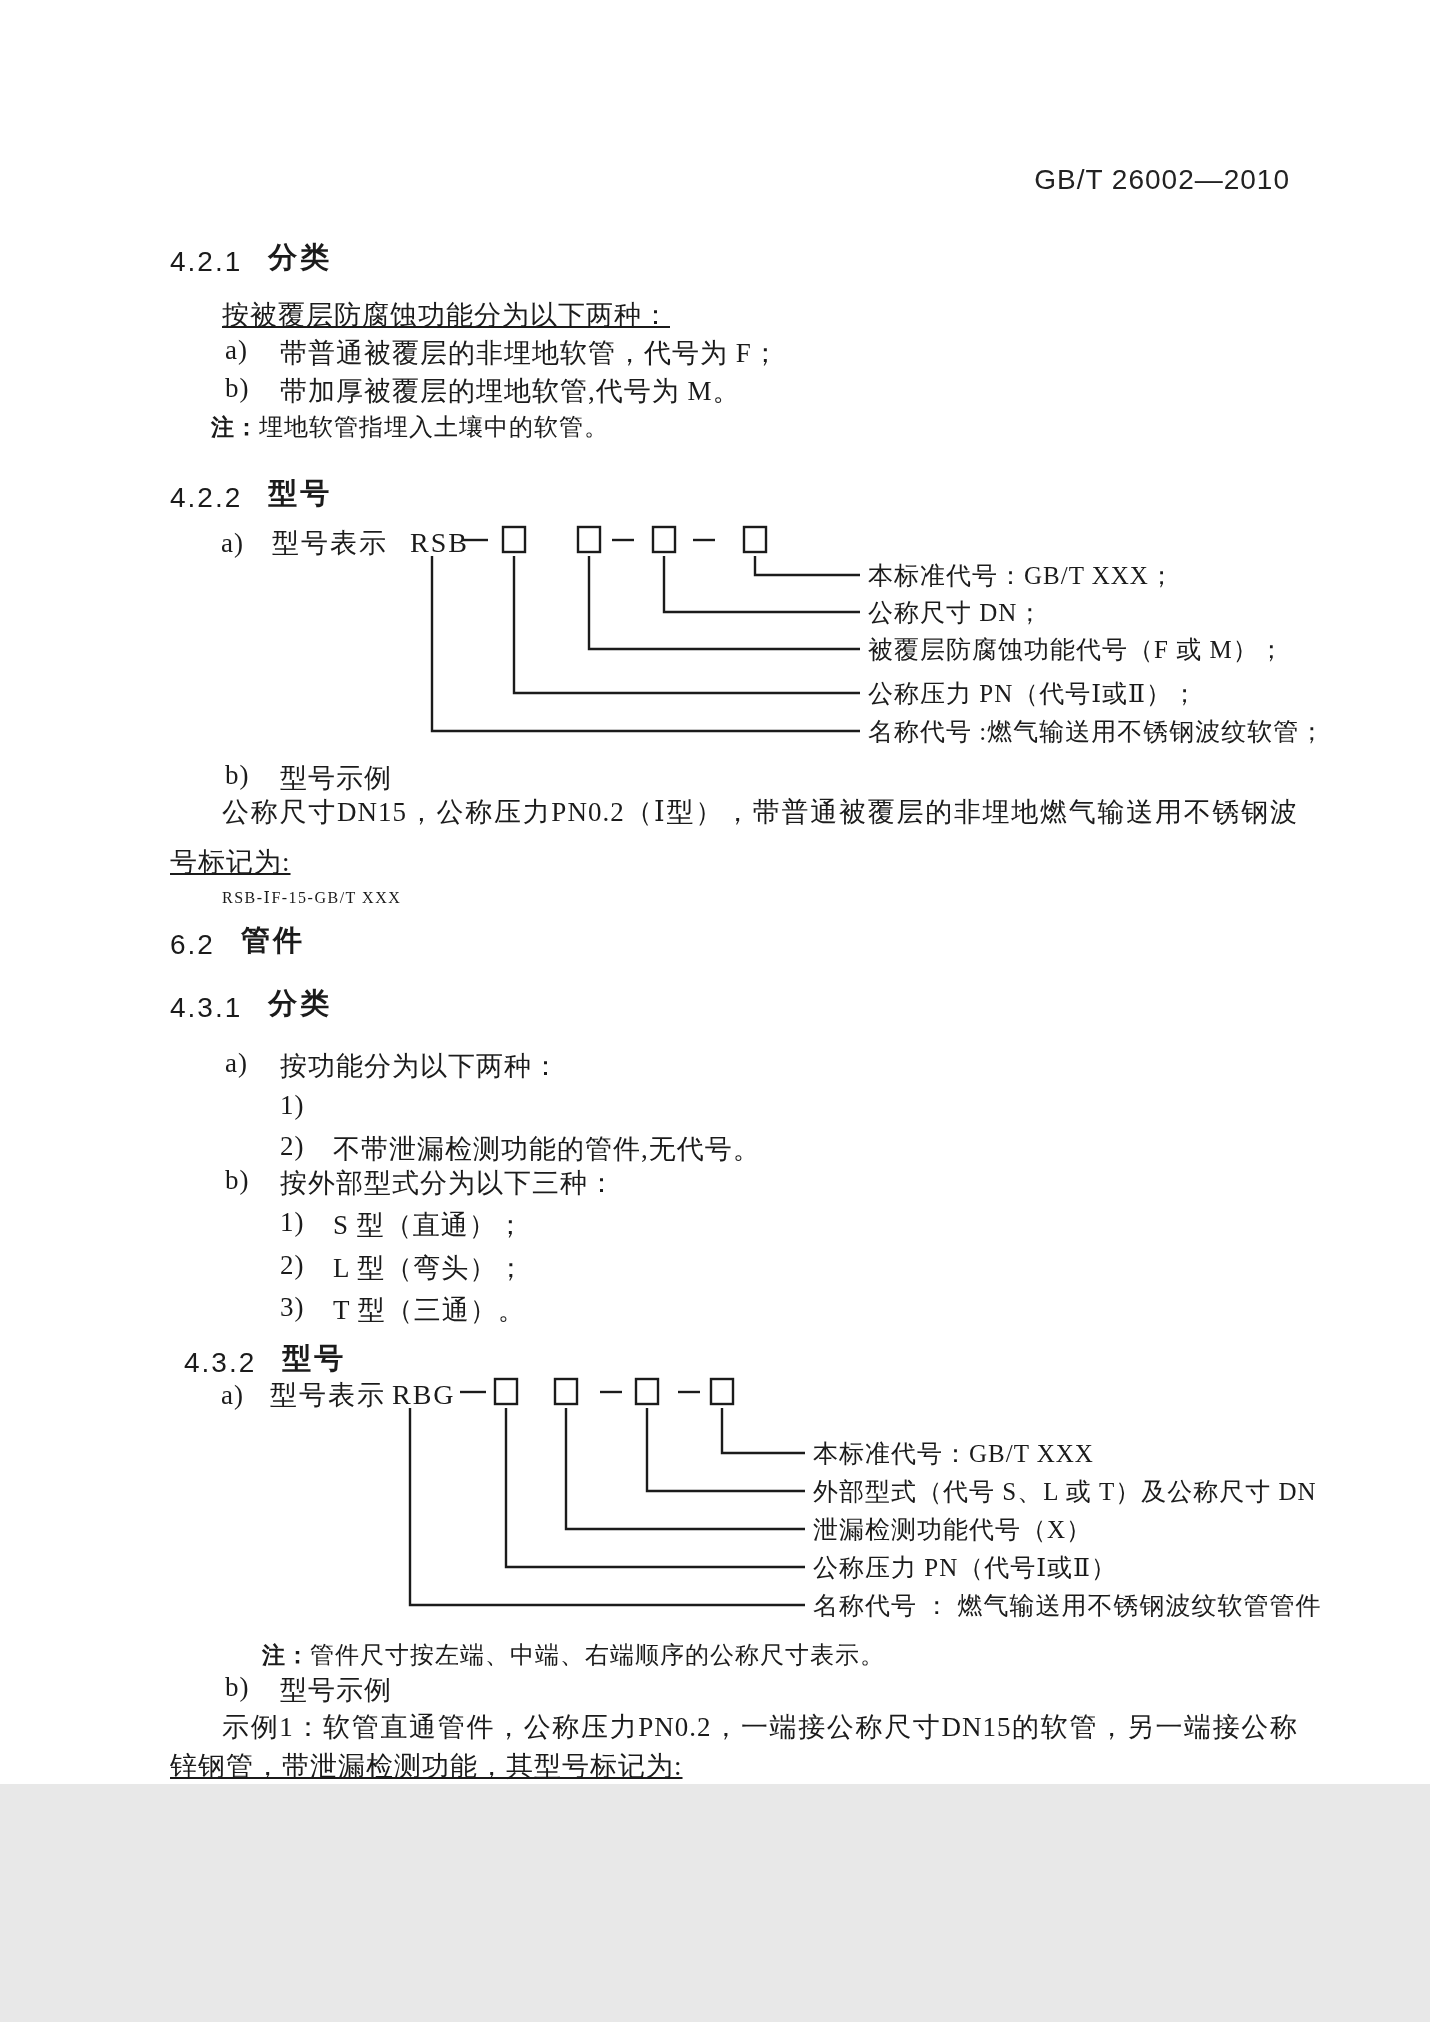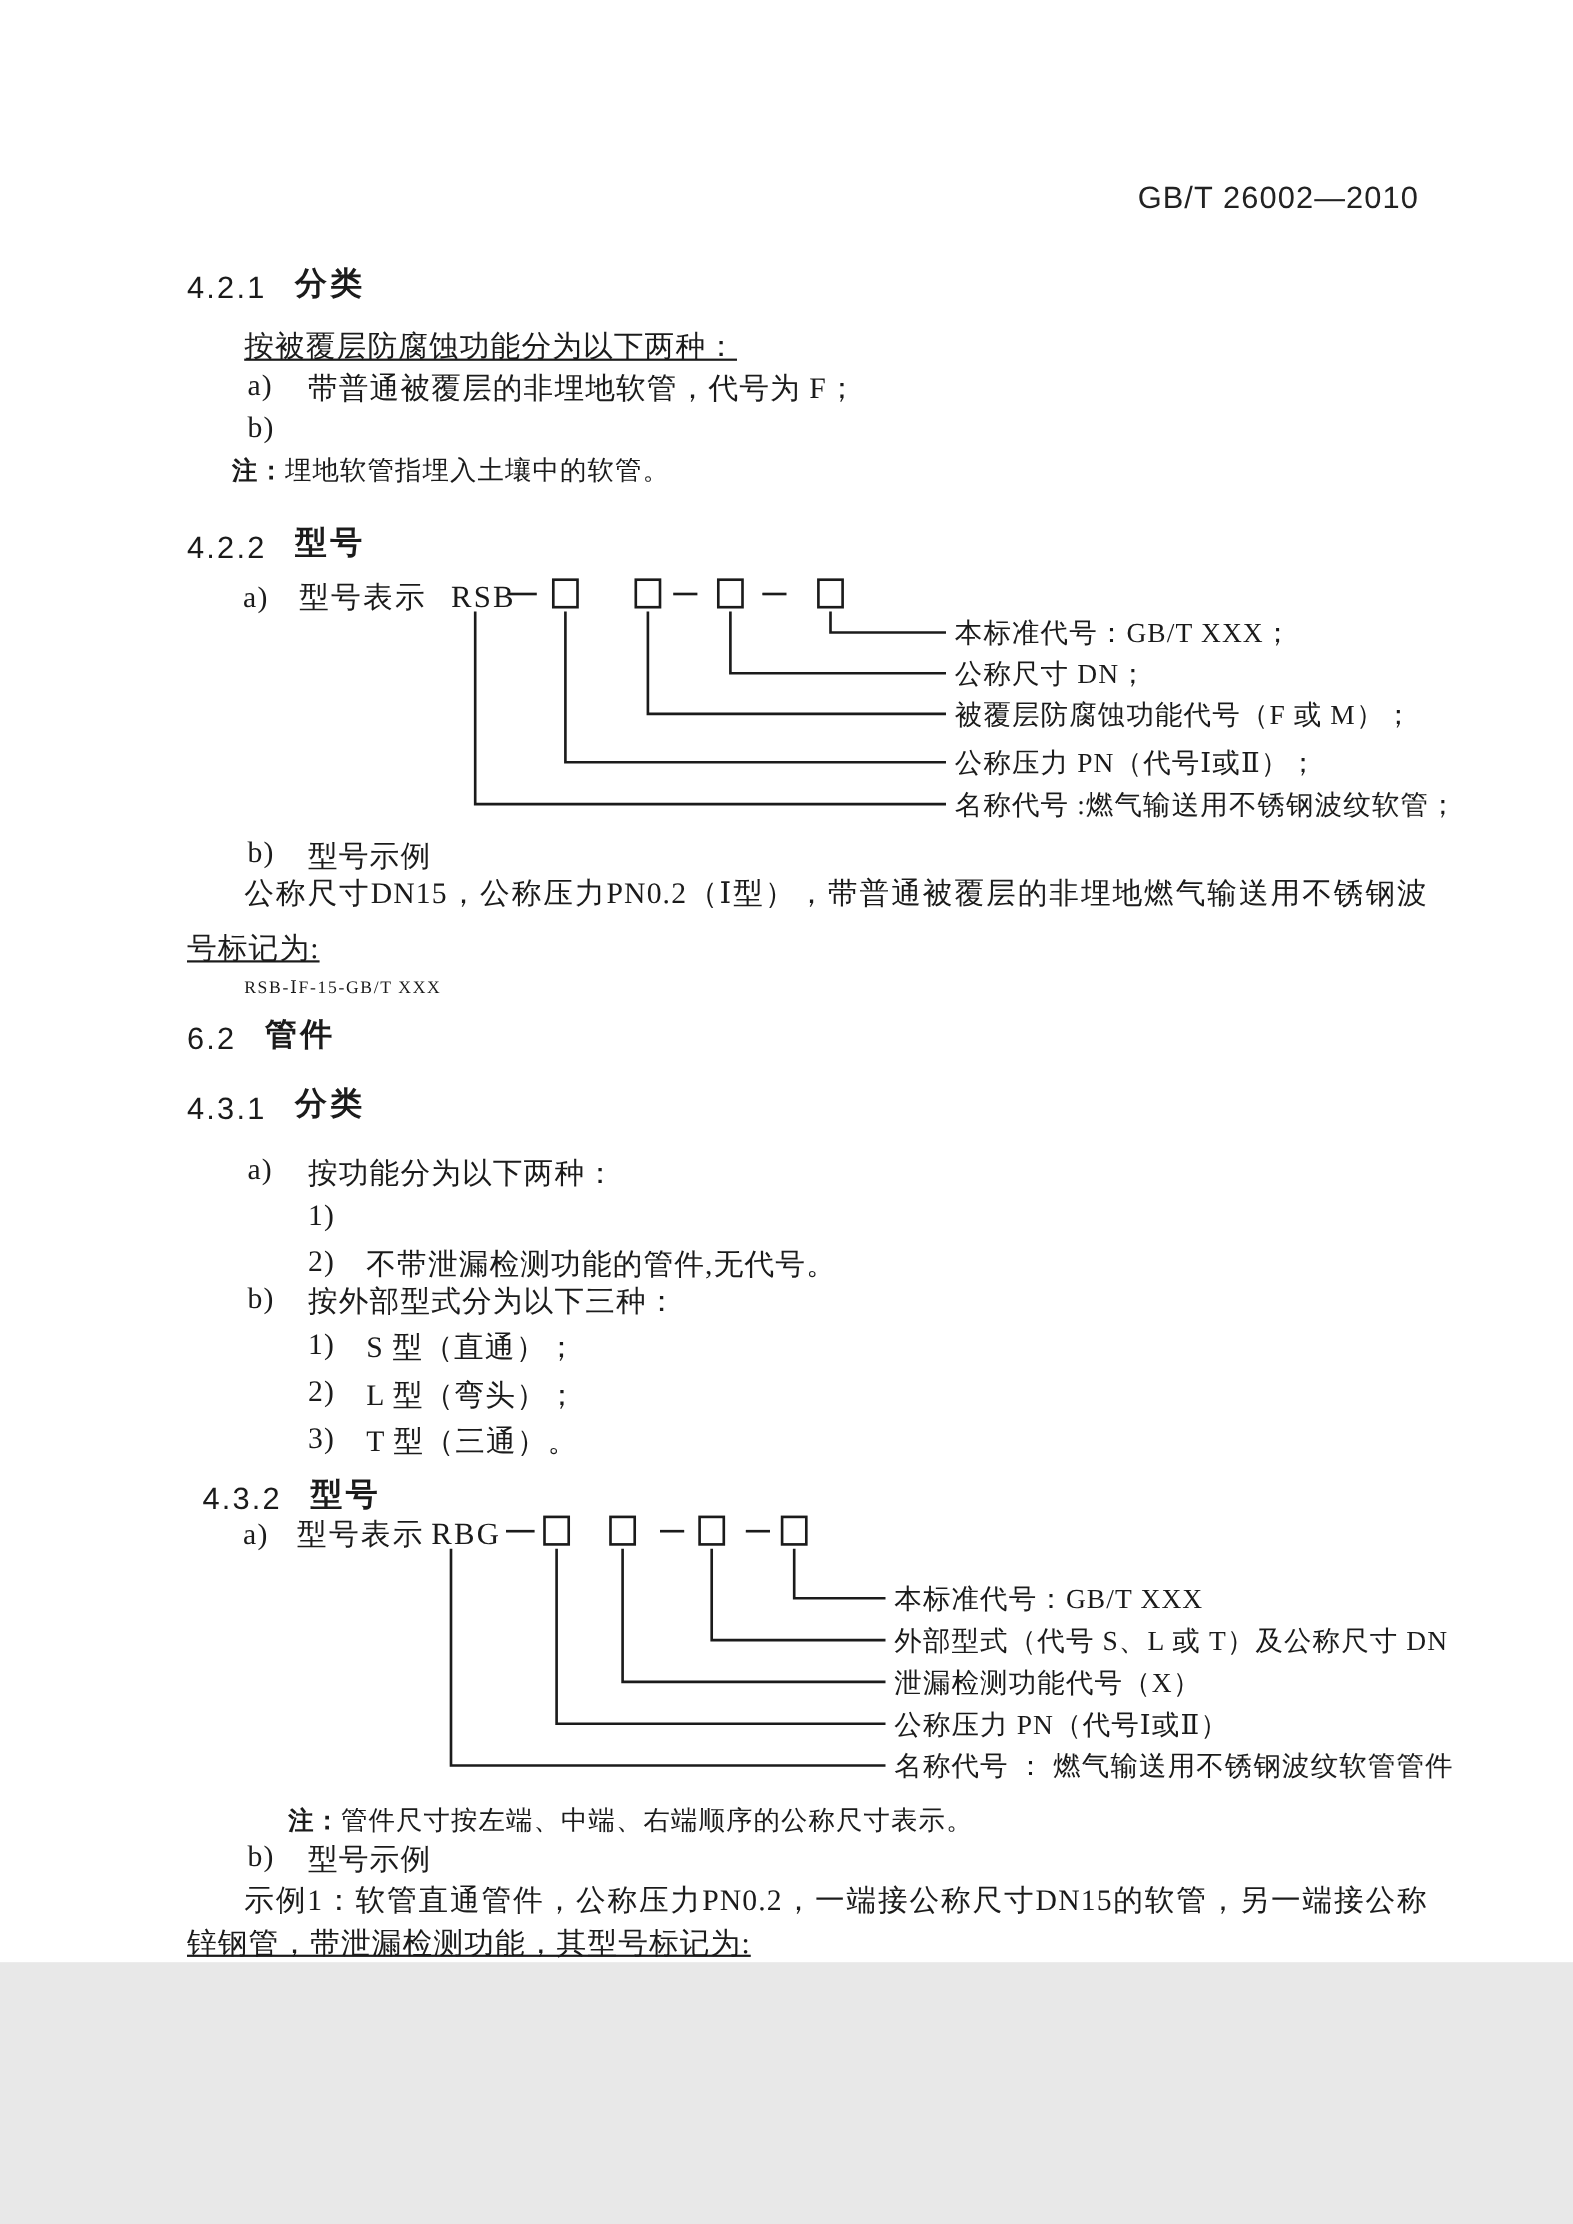--- a/index.html
+++ b/index.html
@@ -54,20 +54,21 @@
     <span class="num">4.2.1</span>
     <span class="ttl">分类</span>
   </div>
   <div class="abs body-t" style="left:222px;top:297px;">按被覆层防腐蚀功能分为以下两种：</div>
   <div class="abs list-row" style="left:225px;top:335px;">
     <span class="mk">a)</span>
     <span>带普通被覆层的非埋地软管，代号为 F；</span>
   </div>
   <div class="abs list-row" style="left:225px;top:373px;">
     <span class="mk">b)</span>
+    <span>带加厚被覆层的埋地软管,代号为 M。</span>
   </div>
   <div class="abs note-t" style="left:211px;top:411px;">
     <span style="font-family:'Liberation Sans',sans-serif;font-weight:700;font-size:23px;">注：</span><span>埋地软管指埋入土壤中的软管。</span>
   </div>
 
   <div class="abs heading" style="left:170px;top:474px;">
     <span class="num">4.2.2</span>
     <span class="ttl">型号</span>
   </div>
 

